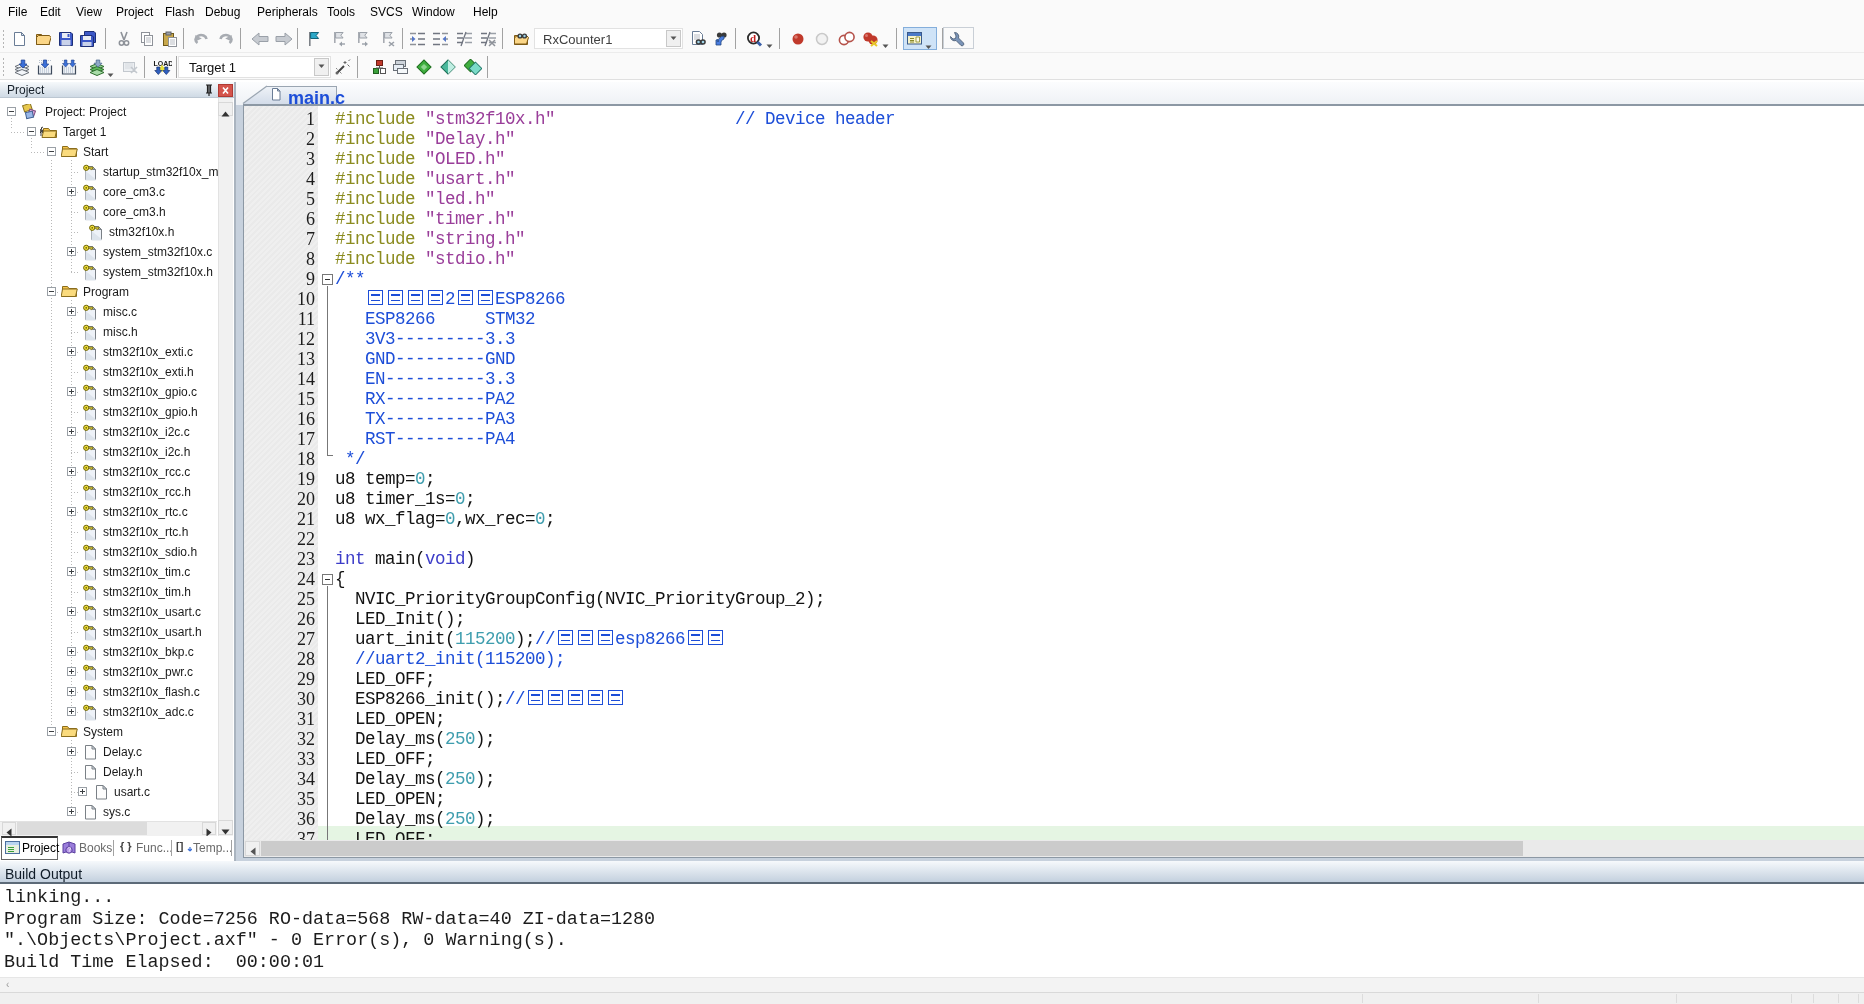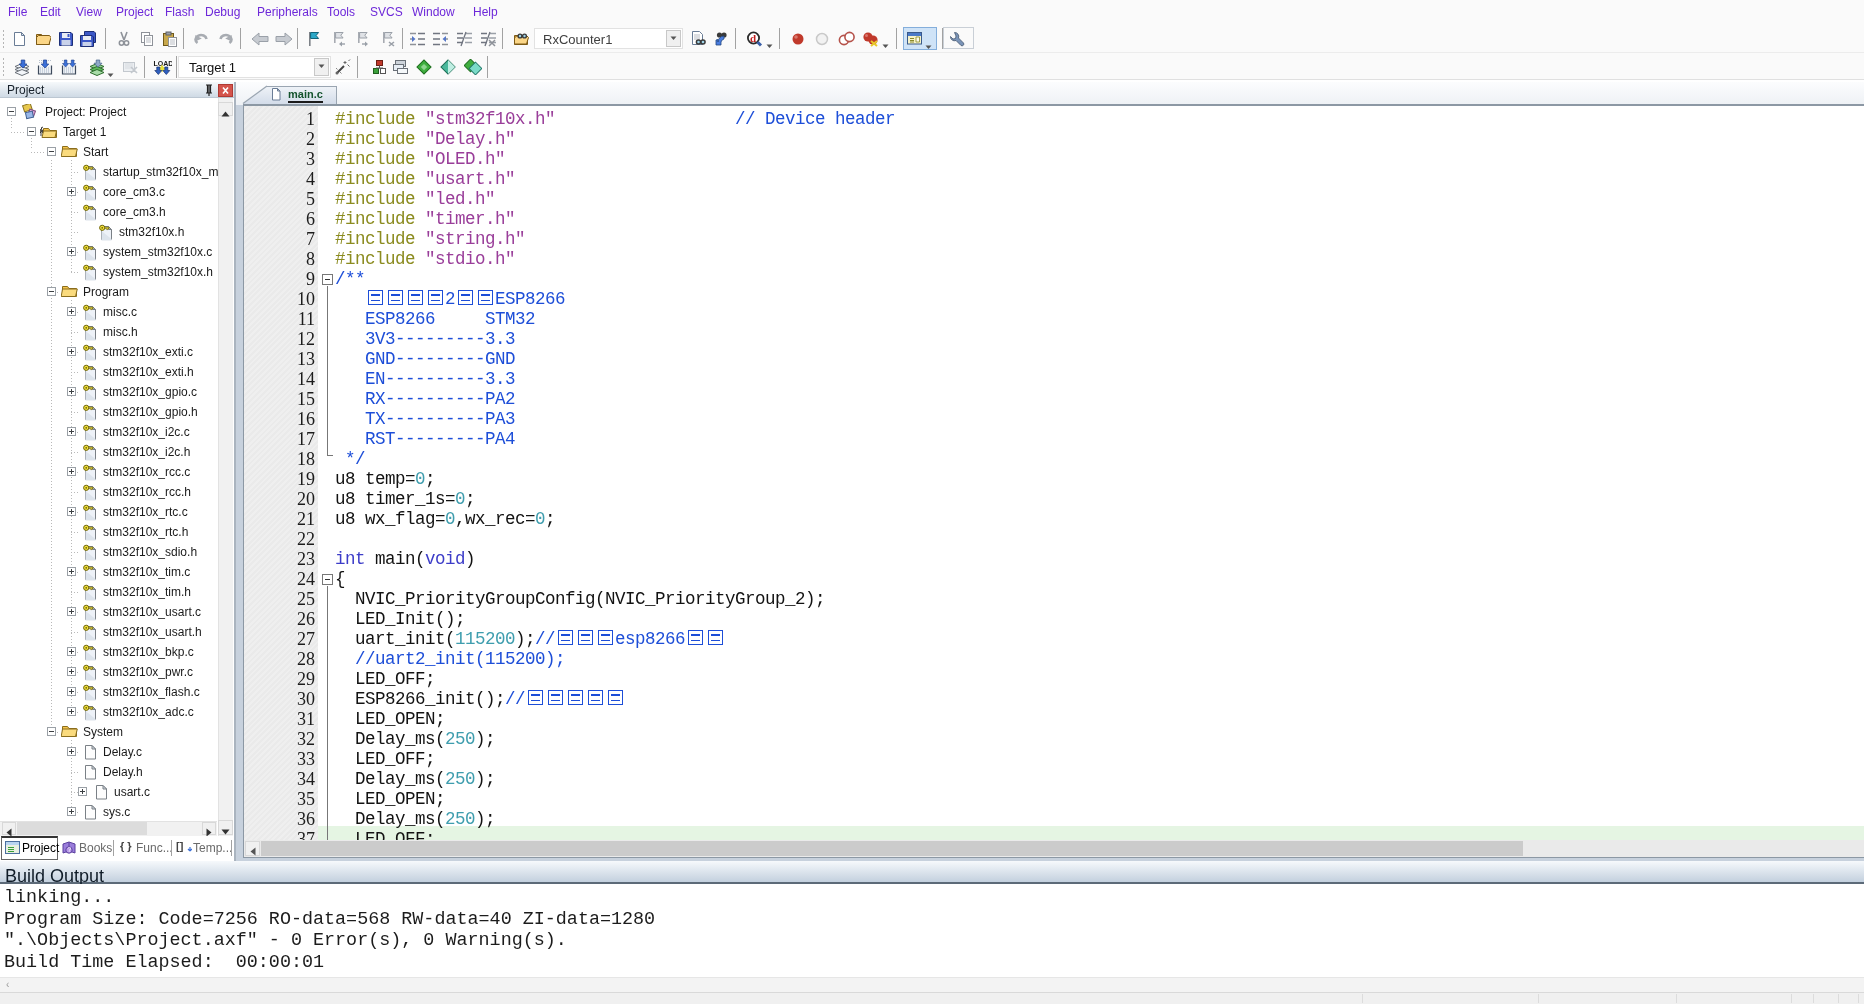--- a/index.html
+++ b/index.html
@@ -1,18 +1,18 @@
 <!DOCTYPE html>
 <html><head><meta charset="utf-8"><title>uVision</title>
 <style>
 *{margin:0;padding:0;box-sizing:border-box}
 html,body{width:1864px;height:1004px;overflow:hidden}
 body{position:relative;font-family:"Liberation Sans",sans-serif;background:#fff}
 .abs{position:absolute}
-#menubar{left:0;top:0;width:1864px;height:25px;background:#fafafa;font-size:12px;color:#6d28d9;position:absolute}
+#menubar{left:0;top:0;width:1864px;height:25px;background:#fafafa;font-size:12px;color:#000000;position:absolute}
 #menubar span{position:absolute;top:5px}
 #tb1{left:0;top:25px;width:1864px;height:27px;background:#fafafa;position:absolute}
 #tb2{left:0;top:52px;width:1864px;height:28px;background:#fafafa;border-top:1px solid #ececec;border-bottom:1px solid #e0e0e0;position:absolute}
 .sep{position:absolute;width:1px;background:#a2a2a2}
 .grip{position:absolute;width:3px;background-image:radial-gradient(circle,#b5b5b5 35%,transparent 40%);background-size:3px 4px}
 .ticon{position:absolute}
 #mdi{left:236px;top:82px;width:1628px;height:779px;background:#c7d1dd;position:absolute}
 #pp{left:0;top:82px;width:236px;height:779px;background:#fff;border-right:2px solid #aab4bf;position:absolute}
 #pphead{left:0;top:0;width:234px;height:16px;background:linear-gradient(#f6f9fb,#cfdae5);border-bottom:1px solid #bcc7d2;font-size:12px;color:#16202a;position:absolute}
 #ptree{left:0;top:16px;width:218px;height:723px;background:#fff;overflow:hidden;font-size:12px;color:#1a1a1a;position:absolute}
@@ -29,21 +29,21 @@
 #lnum{left:0;top:3px;width:73px;padding-right:2px;font-family:"Liberation Serif",serif;font-size:18px;line-height:20px;text-align:right;color:#1c1c1c;position:absolute}
 #codearea{left:91px;top:3px;font-family:"Liberation Mono",monospace;font-size:17.5px;letter-spacing:-0.5px;line-height:20px;color:#121212;white-space:pre;position:absolute}
 .cmt{color:#1d4ed8}.pp9{color:#8b8b1f}.str{color:#993d99}.num{color:#3e9dae}.kw{color:#3c3cc8}
 .zh{display:inline-block;position:relative;width:15px;height:15px;border:1.5px solid currentColor;margin:0 2.5px 0 2.5px;vertical-align:-1px}
 .zh:before{content:"";position:absolute;left:2px;top:3px;right:2px;height:1.5px;background:currentColor}
 .zh:after{content:"";position:absolute;left:2px;bottom:3px;right:2px;height:1.5px;background:currentColor}
 #foldm{left:74px;top:0;width:17px;height:736px;background:#fff;position:absolute}
 .fbox{position:absolute;width:11px;height:11px;border:1px solid #777;background:#fff}
 .fbox:before{content:"";position:absolute;left:2px;top:4px;width:5px;height:1px;background:#333}
 .fline{position:absolute;width:1px;background:#777}
-#bohead{left:0;top:861px;width:1864px;height:23px;background:linear-gradient(#f6f9fc,#c3d0de);border-bottom:2px solid #5c6a78;font-size:18px;color:#101c28;position:absolute}
+#bohead{left:0;top:861px;width:1864px;height:23px;background:linear-gradient(#f6f9fc,#c3d0de);border-bottom:2px solid #5c6a78;font-size:14px;color:#101c28;position:absolute}
 #botext{left:4px;top:887px;width:1858px;height:92px;background:#fff;font-family:"Liberation Mono",monospace;font-size:18.4px;line-height:21.5px;color:#1c1c1c;white-space:pre;position:absolute}
 #botbg{left:0;top:884px;width:1864px;height:93px;background:#fff;position:absolute}
 #bostrip{left:0;top:977px;width:1864px;height:15px;background:#f3f3f3;border-top:1px solid #e6e6e6;position:absolute}
 #statusbar{left:0;top:992px;width:1864px;height:12px;background:#f0f0f0;border-top:1px solid #d9d9d9;position:absolute}
 .stsep{position:absolute;top:1px;bottom:1px;width:1px;background:#dcdcdc}
 </style></head>
 <body>
 <div id="menubar">
 <span style="left:8px">File</span>
     <span style="left:40px">Edit</span>
@@ -326,21 +326,21 @@
 <div id="mdi"></div>
 <div id="edtabbar"></div>
 <div class="abs" style="left:243px;top:86px;width:94px;height:18px;background:linear-gradient(#eef2f7,#d3dce9);border-top:1px solid #9aa5b1;border-right:1px solid #9aa5b1;clip-path:polygon(24px 0,100% 0,100% 100%,0 100%)"></div>
 <svg width="26" height="19" viewBox="0 0 26 19" style="position:absolute;left:242px;top:85px">
     <path d="M1 18.5 L25 1" stroke="#9aa5b1" stroke-width="1.3" fill="none"></path>
   </svg>
 <svg width="10" height="13" viewBox="0 0 10 13" style="position:absolute;left:271px;top:88px">
     <path d="M1.5 0.5 h5 l2.5 2.5 v9 h-7.5 z" fill="#fff" stroke="#6a7d96"></path>
     <path d="M6.5 0.5 l2.5 2.5 h-2.5 z" fill="#c9d2dc" stroke="#6a7d96"></path>
   </svg>
-<span class="abs" style="left:288px;top:88px;font-size:11px;font-weight:bold;color:#14532d;border-bottom:2.5px solid #1a1a1a;padding-bottom:0.5px">main.c</span>
+<span class="abs" style="left:288px;top:88px;font-size:18px;font-weight:bold;color:#1d4ed8;border-bottom:2.5px solid #1a1a1a;padding-bottom:0.5px">main.c</span>
 <div id="edframe">
   <div id="gutter"></div>
   <div id="foldm"></div>
   <div class="abs" style="left:74px;top:720px;width:1546px;height:14px;background:#e5f5e3;position:absolute"></div>
   <pre id="lnum">1
 2
 3
 4
 5
 6
@@ -531,21 +531,21 @@
         <span style="position:absolute;left:82px;top:2px"><svg width="16" height="17" viewBox="0 0 16 17">
 <path d="M3.5 2.5 h7 l3 3 v10 h-10 z" fill="#eef2f8" stroke="#7a8086"></path>
 <path d="M10.5 2.5 l3 3 h-3 z" fill="#c9d2dc" stroke="#7a8086"></path>
 <path d="M3.5 7 l10 8 v1.5 h-10 z" fill="#dde4ec" stroke="none"></path>
 <circle cx="4.2" cy="3.8" r="2.6" fill="#f3e23a" stroke="#6f6408"></circle>
 <circle cx="4.2" cy="3.8" r="0.9" fill="#6f6408"></circle>
 <path d="M6.6 3.2 h4.5 v1.4 h-1.2 v1 h-1.2 v-1 h-2.1 z" fill="#f3e23a" stroke="#6f6408" stroke-width="0.7"></path>
 </svg></span>
         <span style="position:absolute;left:103px">core_cm3.h</span>
       </div>
-<div class="trow" style="left:16px;top:124px;width:260px">
+<div class="trow" style="left:6px;top:124px;width:260px">
         <span style="position:absolute;left:82px;top:2px"><svg width="16" height="17" viewBox="0 0 16 17">
 <path d="M3.5 2.5 h7 l3 3 v10 h-10 z" fill="#eef2f8" stroke="#7a8086"></path>
 <path d="M10.5 2.5 l3 3 h-3 z" fill="#c9d2dc" stroke="#7a8086"></path>
 <path d="M3.5 7 l10 8 v1.5 h-10 z" fill="#dde4ec" stroke="none"></path>
 <circle cx="4.2" cy="3.8" r="2.6" fill="#f3e23a" stroke="#6f6408"></circle>
 <circle cx="4.2" cy="3.8" r="0.9" fill="#6f6408"></circle>
 <path d="M6.6 3.2 h4.5 v1.4 h-1.2 v1 h-1.2 v-1 h-2.1 z" fill="#f3e23a" stroke="#6f6408" stroke-width="0.7"></path>
 </svg></span>
         <span style="position:absolute;left:103px">stm32f10x.h</span>
       </div>

